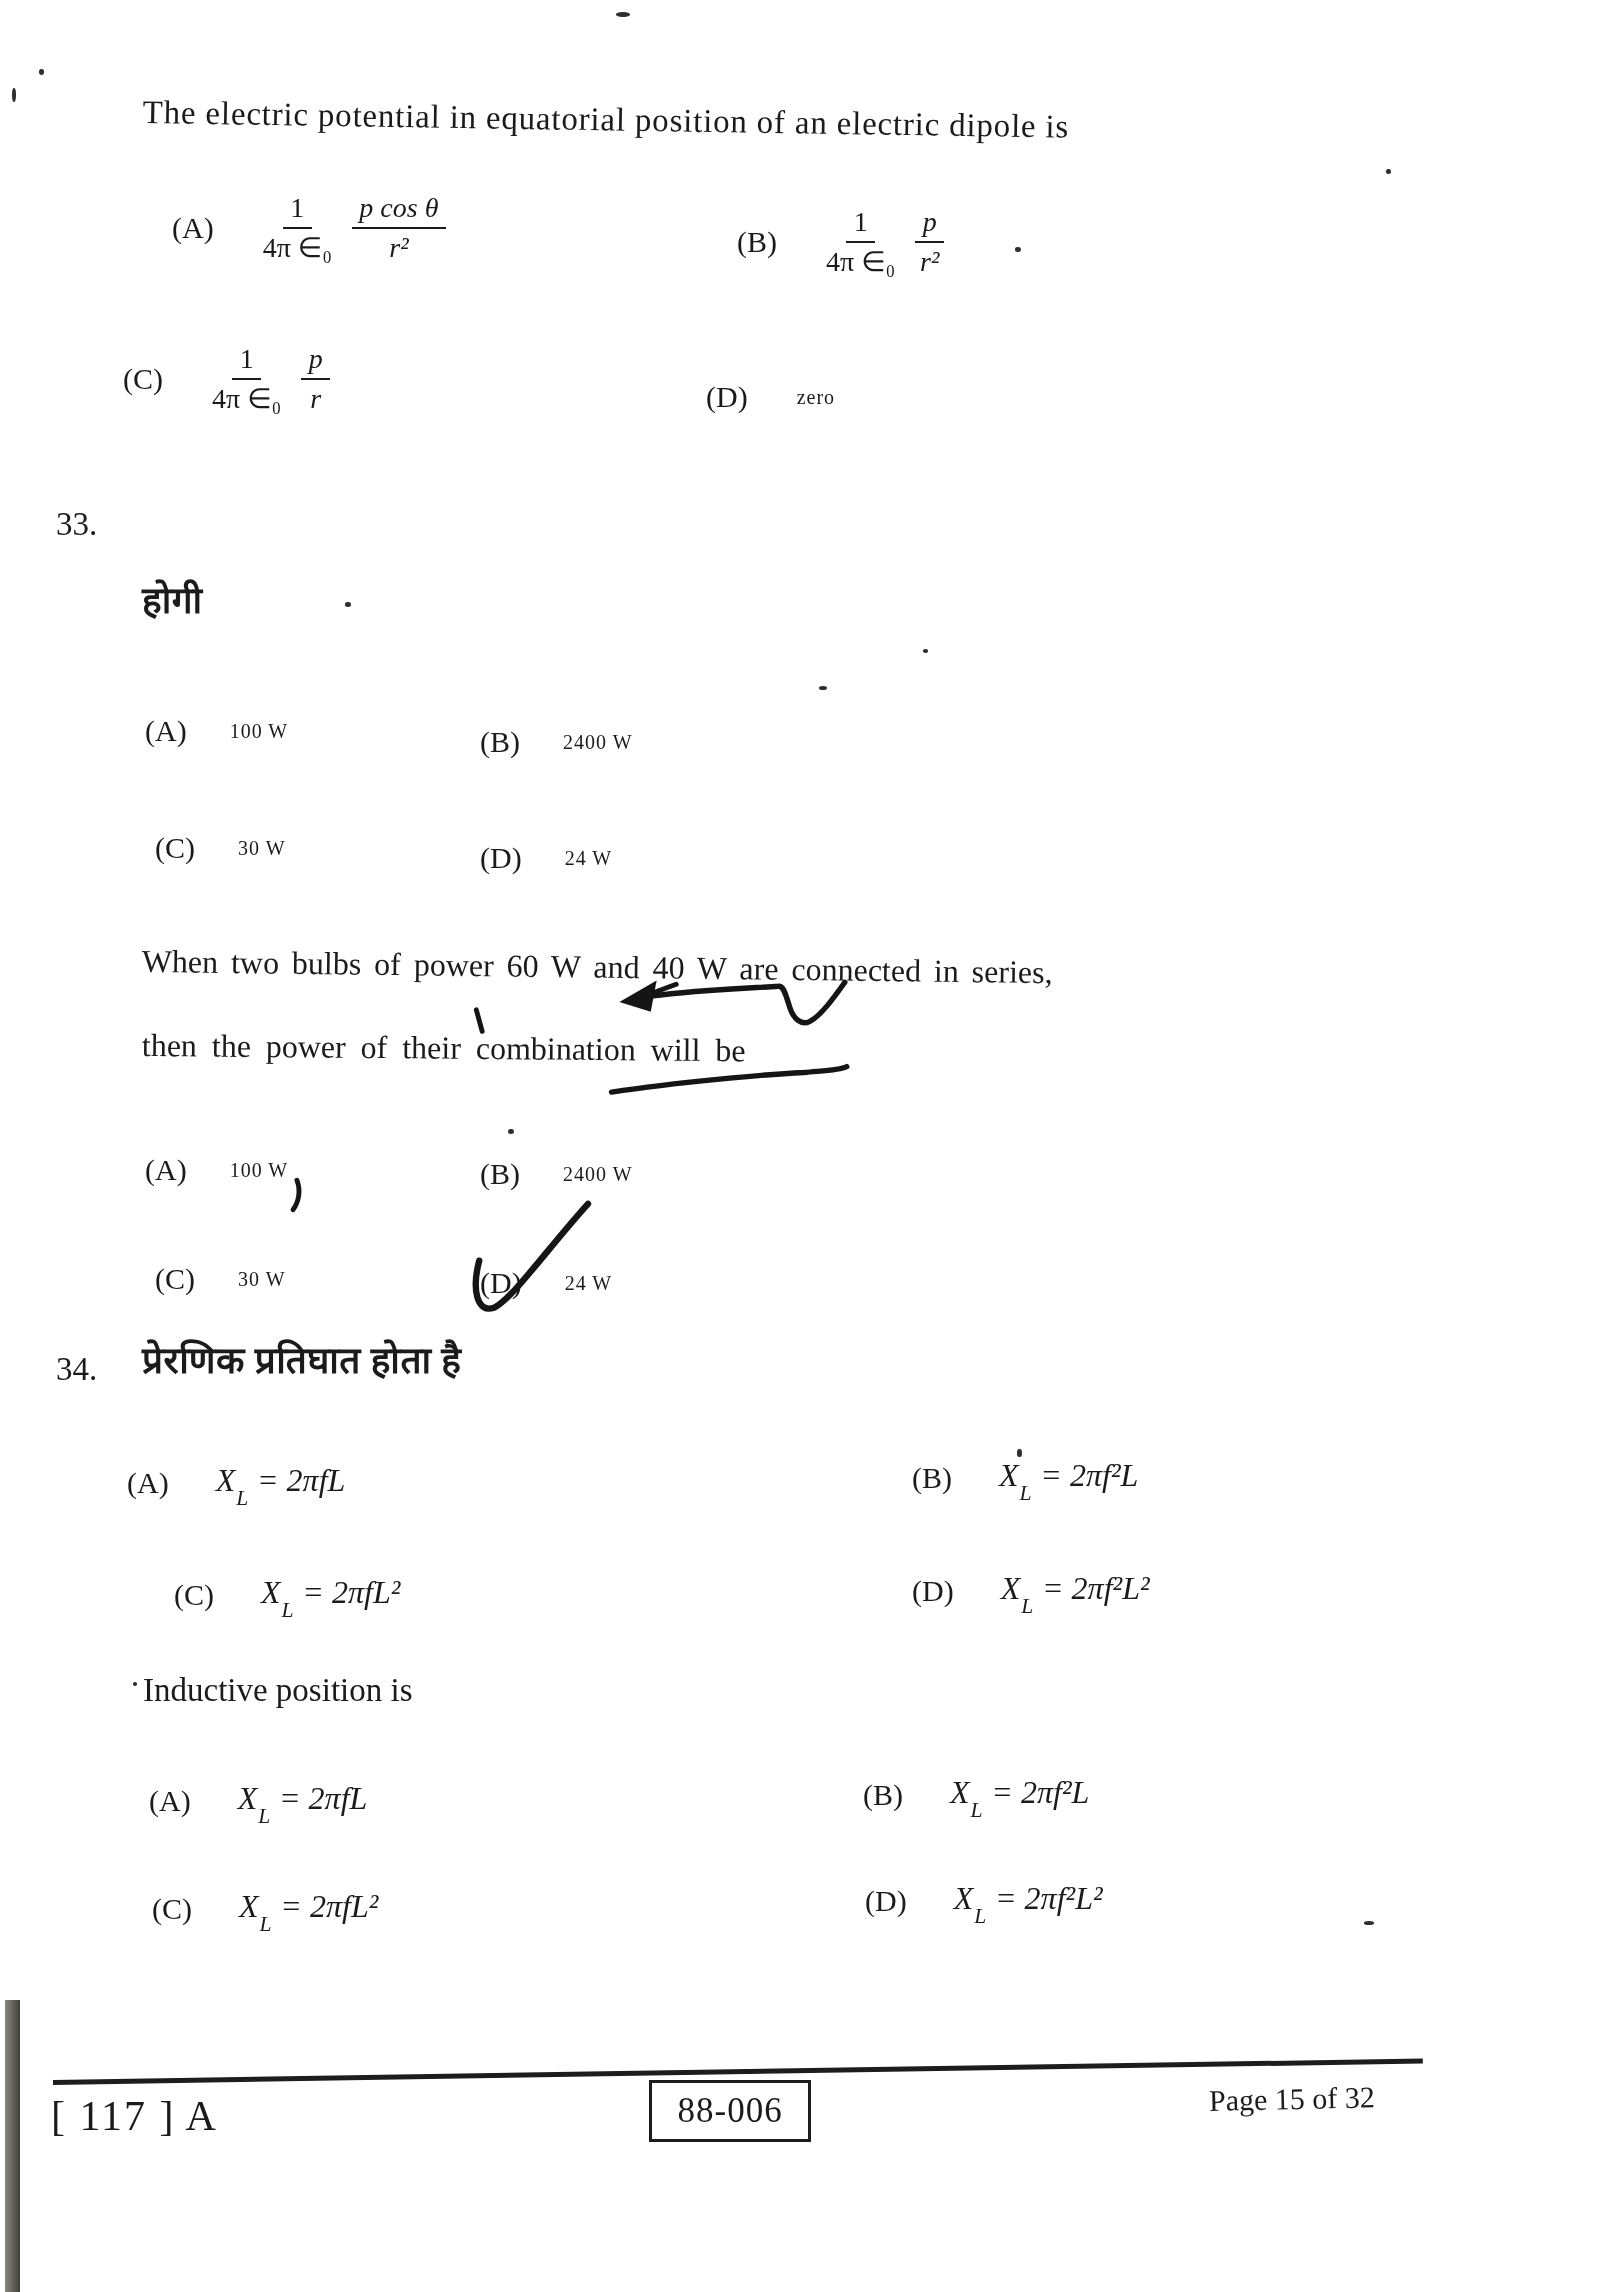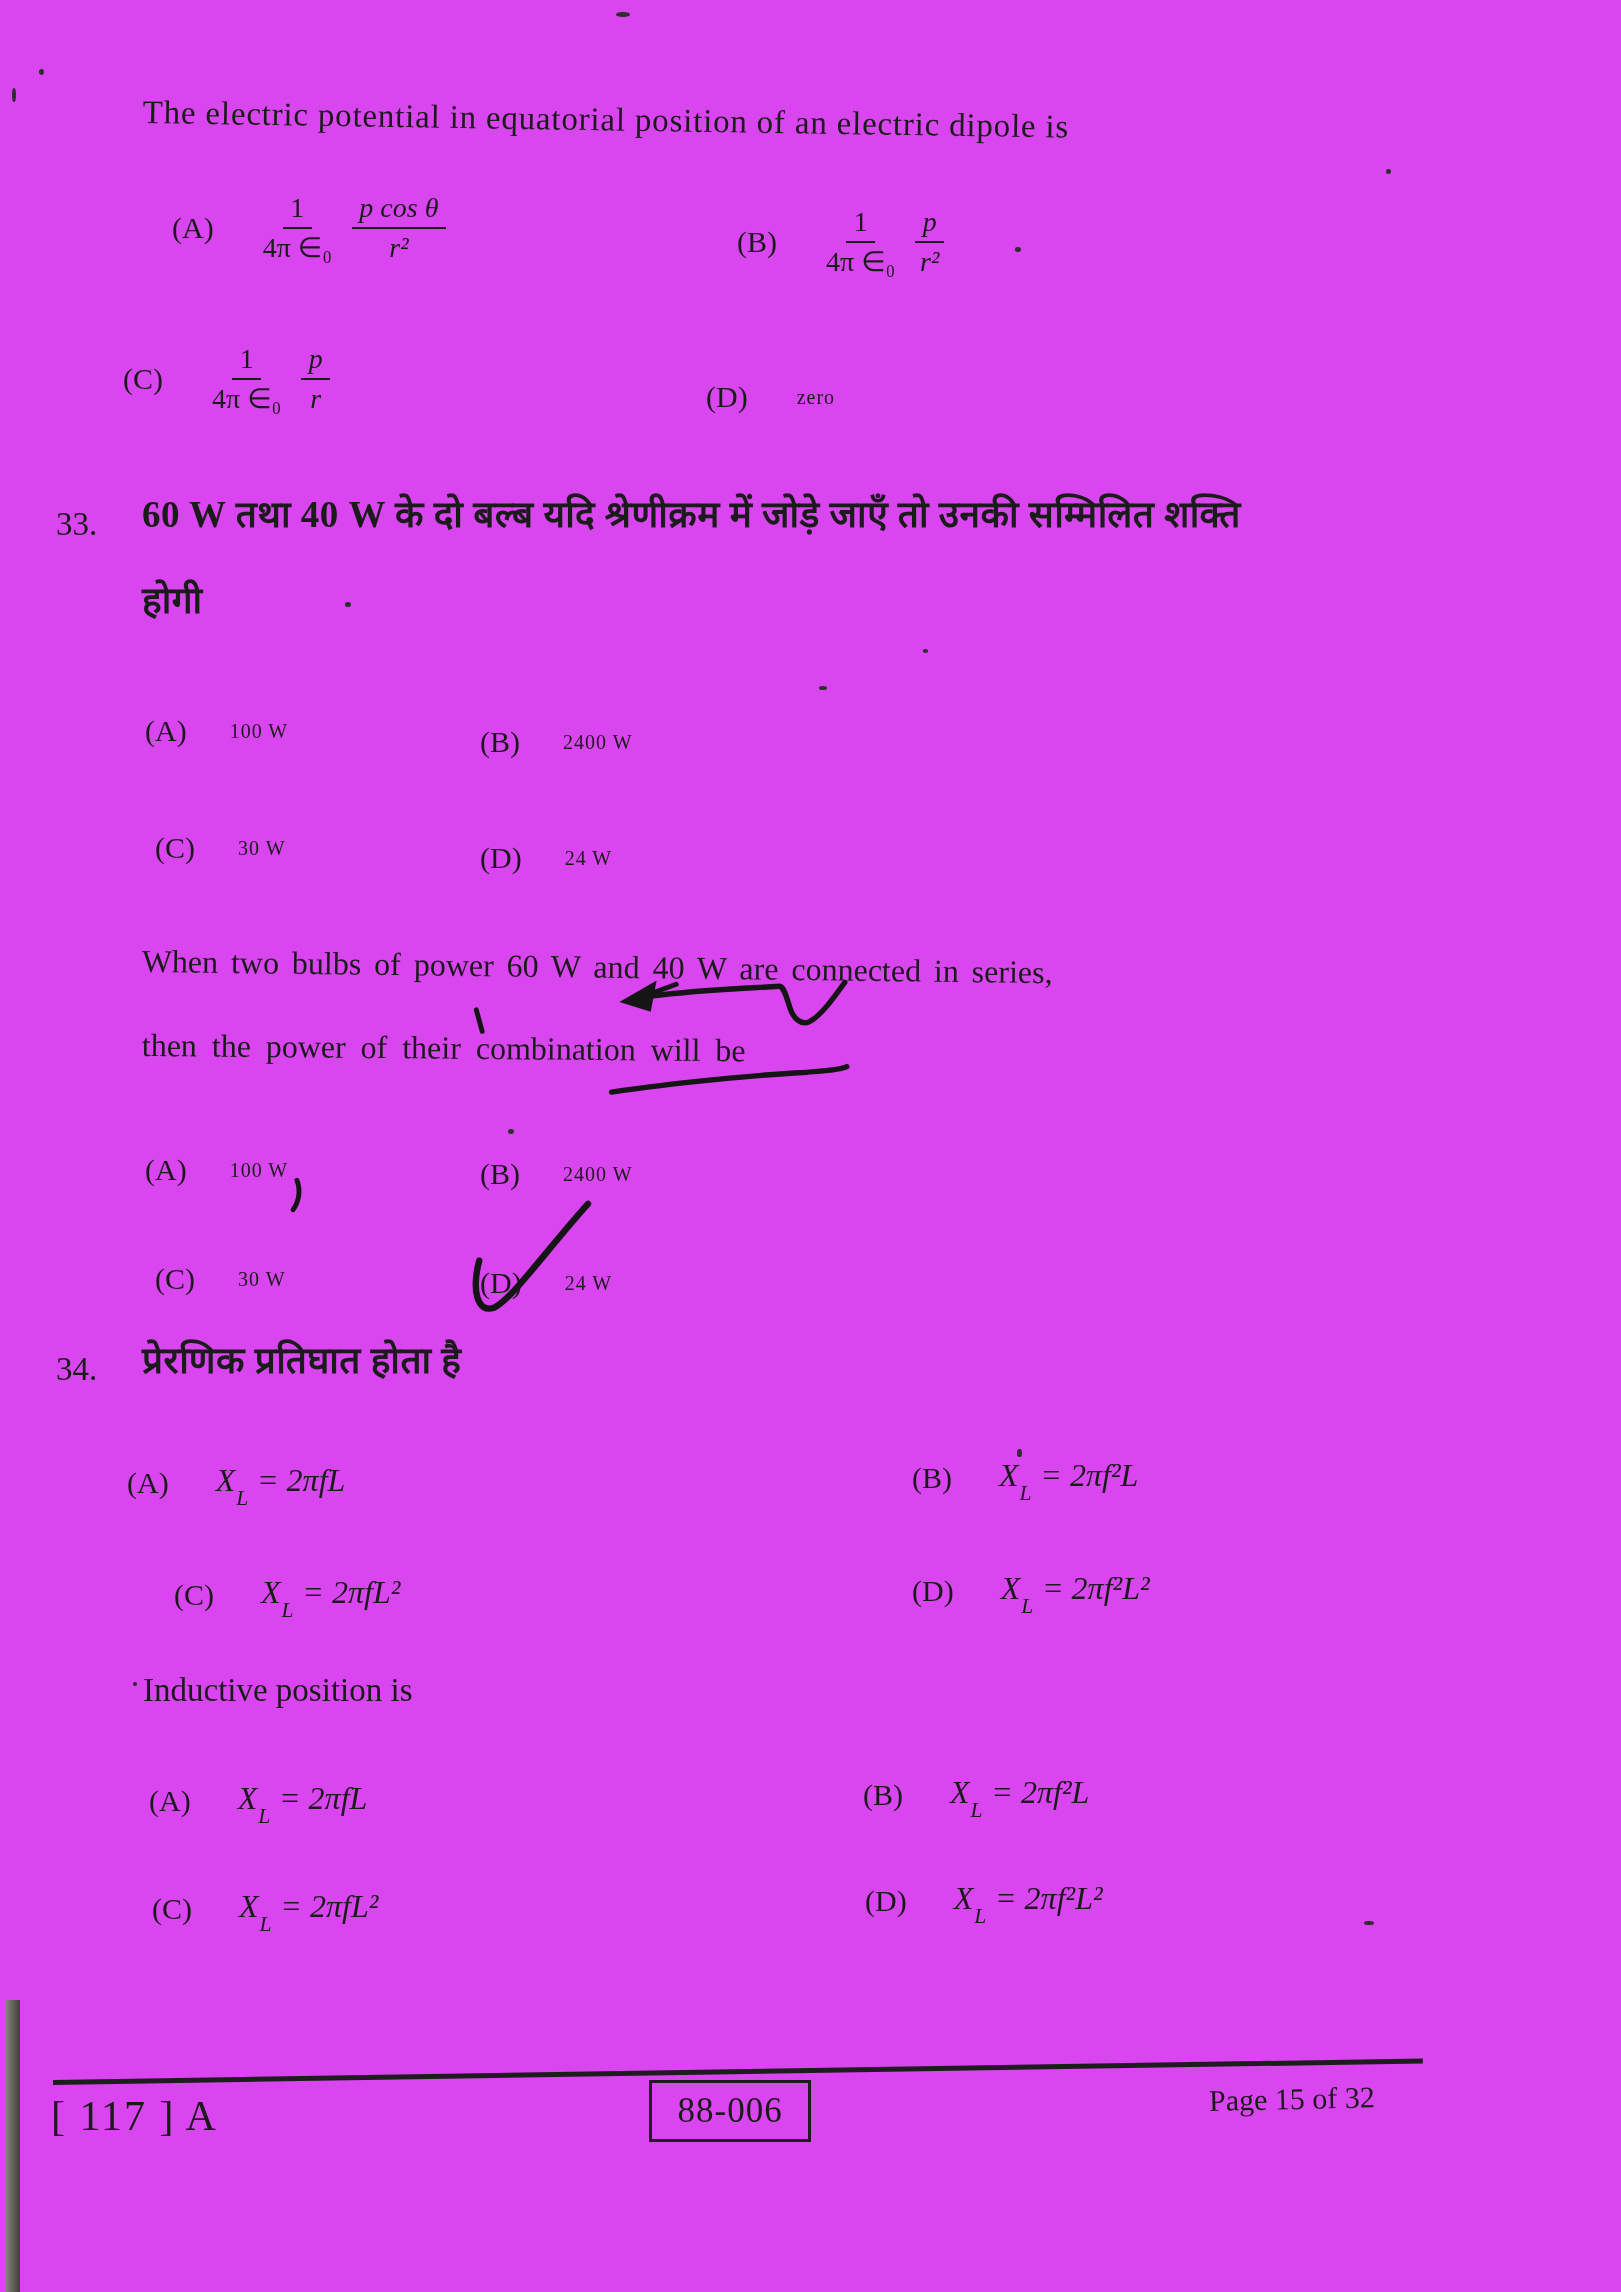--- a/index.html
+++ b/index.html
@@ -1,18 +1,18 @@
 <!DOCTYPE html>
 <html><head>
 <meta charset="utf-8">
 <style>
   html,body{margin:0;padding:0;background:#d8d8d4;}
   .page{
     position:relative;width:1621px;height:2293px;margin:0 auto;
-    background:#d946ef;color:#1b1b1b;
+    background:#ffffff;color:#1b1b1b;
     font-family:"Liberation Serif", serif;
     overflow:hidden;
   }
   .abs{position:absolute;}
   .title{font-size:33px;letter-spacing:0.8px;transform:rotate(0.9deg);transform-origin:left top;white-space:nowrap;}
   .qnum{font-size:33px;}
   .hindi{font-size:37px;font-weight:600;letter-spacing:0.5px;white-space:nowrap;}
   .entext{font-size:32px;white-space:nowrap;}
   .opt{display:flex;align-items:center;}
   .olbl{font-size:30px;}
@@ -95,21 +95,20 @@
       </span>
     </span>
   </div>
 
   <div class="abs opt gap50" style="left:706px;top:380px;">
     <span class="olbl">(D)</span>
     <span class="oval">zero</span>
   </div>
 
   <div class="abs qnum" style="left:56px;top:506px;">33.</div>
-  <div class="abs hindi" style="left:142px;top:487px;">60 W तथा 40 W के दो बल्ब यदि श्रेणीक्रम में जोड़े जाएँ तो उनकी सम्मिलित शक्ति</div>
   <div class="abs hindi" style="left:142px;top:573px;">होगी</div>
 
   <div class="abs opt gap44" style="left:145px;top:714px;">
     <span class="olbl">(A)</span>
     <span class="oval">100 W</span>
   </div>
   <div class="abs opt gap44" style="left:480px;top:725px;">
     <span class="olbl">(B)</span>
     <span class="oval">2400 W</span>
   </div>

